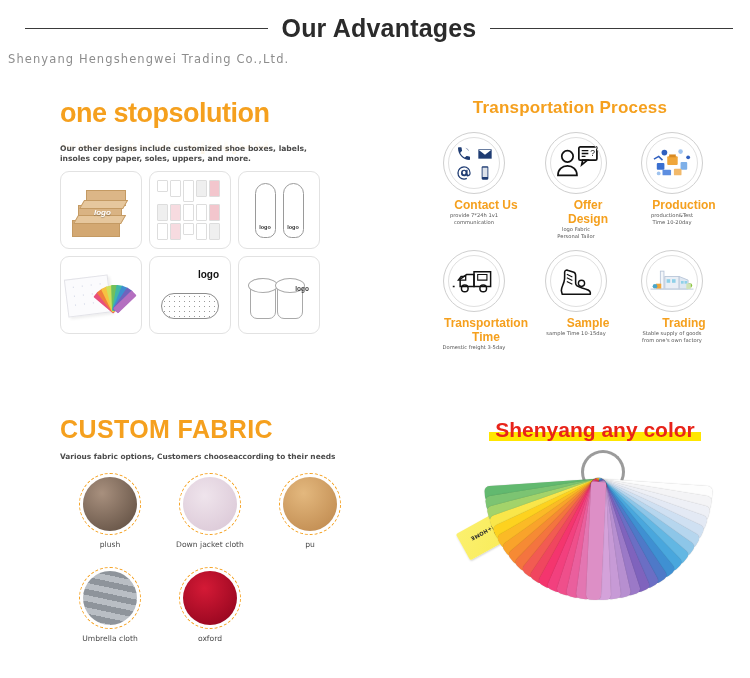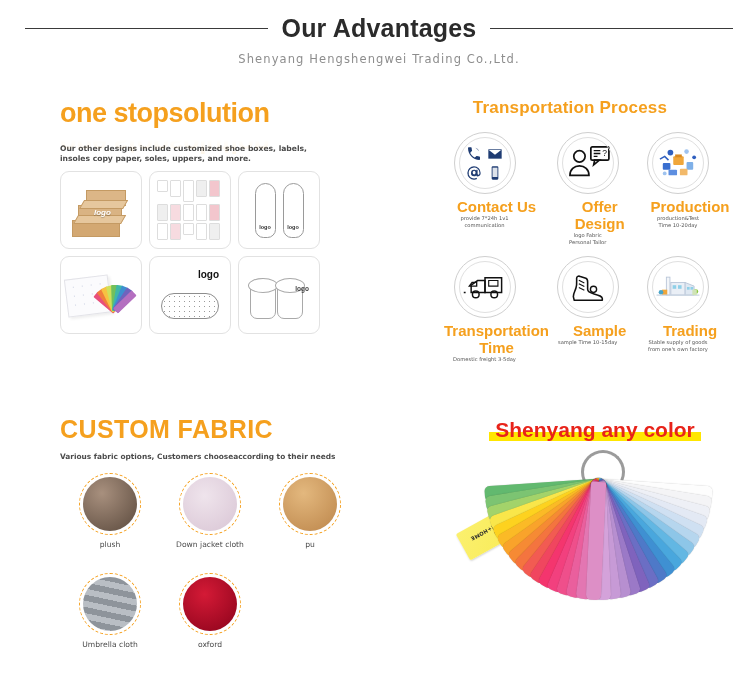--- a/index.html
+++ b/index.html
@@ -18,21 +18,21 @@
     padding-top:14px; gap:14px;
   }
   .hline { height:1px; background:#3a3a3a; width:243px; }
   .hline.right { width:243px; }
   .header-title {
     font-size:25px; font-weight:700; color:#2b2b2b;
     letter-spacing:.2px; white-space:nowrap;
     font-family:"Liberation Sans", sans-serif;
   }
   .header-sub {
-    text-align:center; font-size:11.5px; color:#8d8d8d;
+    font-size:11.5px; color:#8d8d8d;
     letter-spacing:1.1px; margin-top:9px;
     font-family:"DejaVu Sans", sans-serif;
   }
   .reflect {
     position:relative;
   }
   .reflect::after {
     content:attr(data-txt);
     position:absolute; left:0; top:100%;
     transform:scaleY(-1);
@@ -156,41 +156,41 @@
   .p2-circle {
     width:62px; height:62px; margin:0 auto;
     border:1px solid #cfcfcf; border-radius:50%;
     display:flex; align-items:center; justify-content:center;
     position:relative;
   }
   .p2-circle::before{
     content:""; position:absolute; inset:4px; border:1px solid #e0e0e0; border-radius:50%;
   }
   .p2-name {
-    margin-top:4px; font-size:15px; font-weight:700; color:#F5A01E;margin-left:24px;
+    margin-top:4px; font-size:12px; font-weight:700; color:#F5A01E;margin-left:24px;
   }
   .p2-cap {
     font-size:5.2px; line-height:7px; color:#555;
     font-family:"DejaVu Sans", sans-serif;
   }
   .contact-icons {
     display:grid; grid-template-columns:repeat(2,16px); gap:3px 5px; color:#1F3C73;
   }
   .contact-icons svg { width:16px; height:16px; display:block; }
 
   
   .panel3 { position:absolute; left:60px; top:415px; width:320px; }
   .p3-title { font-size:25px; font-weight:700; color:#F5A01E; letter-spacing:.4px;}
   .p3-desc {
     margin-top:8px; font-size:7.4px; color:#4b4b4b; font-weight:700;
     font-family:"DejaVu Sans", sans-serif;
   }
   .fab-grid {
     margin-top:12px; display:grid; grid-template-columns:repeat(3,100px);
-    row-gap:24px;
+    row-gap:18px;
   }
   .fab-item { text-align:center; }
   .fab-swatch {
     width:62px; height:62px; margin:0 auto; border-radius:50%;
     border:1.6px dashed #F5A01E; padding:3px;
   }
   .fab-inner { width:100%; height:100%; border-radius:50%; }
   .fab-label { margin-top:5px; font-size:7.6px; color:#4a4a4a;
     font-family:"DejaVu Sans", sans-serif; }
 

